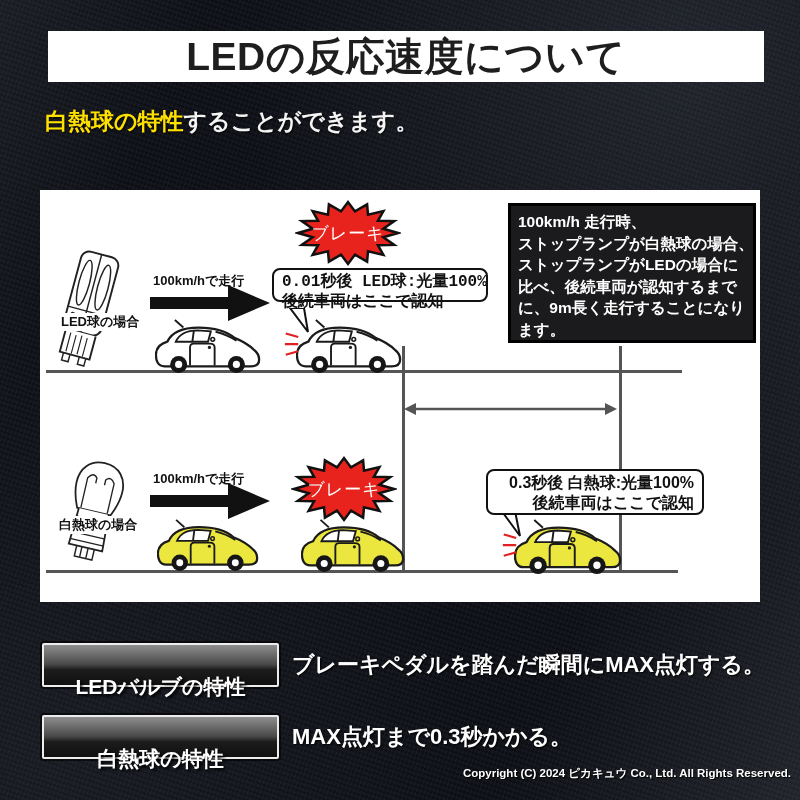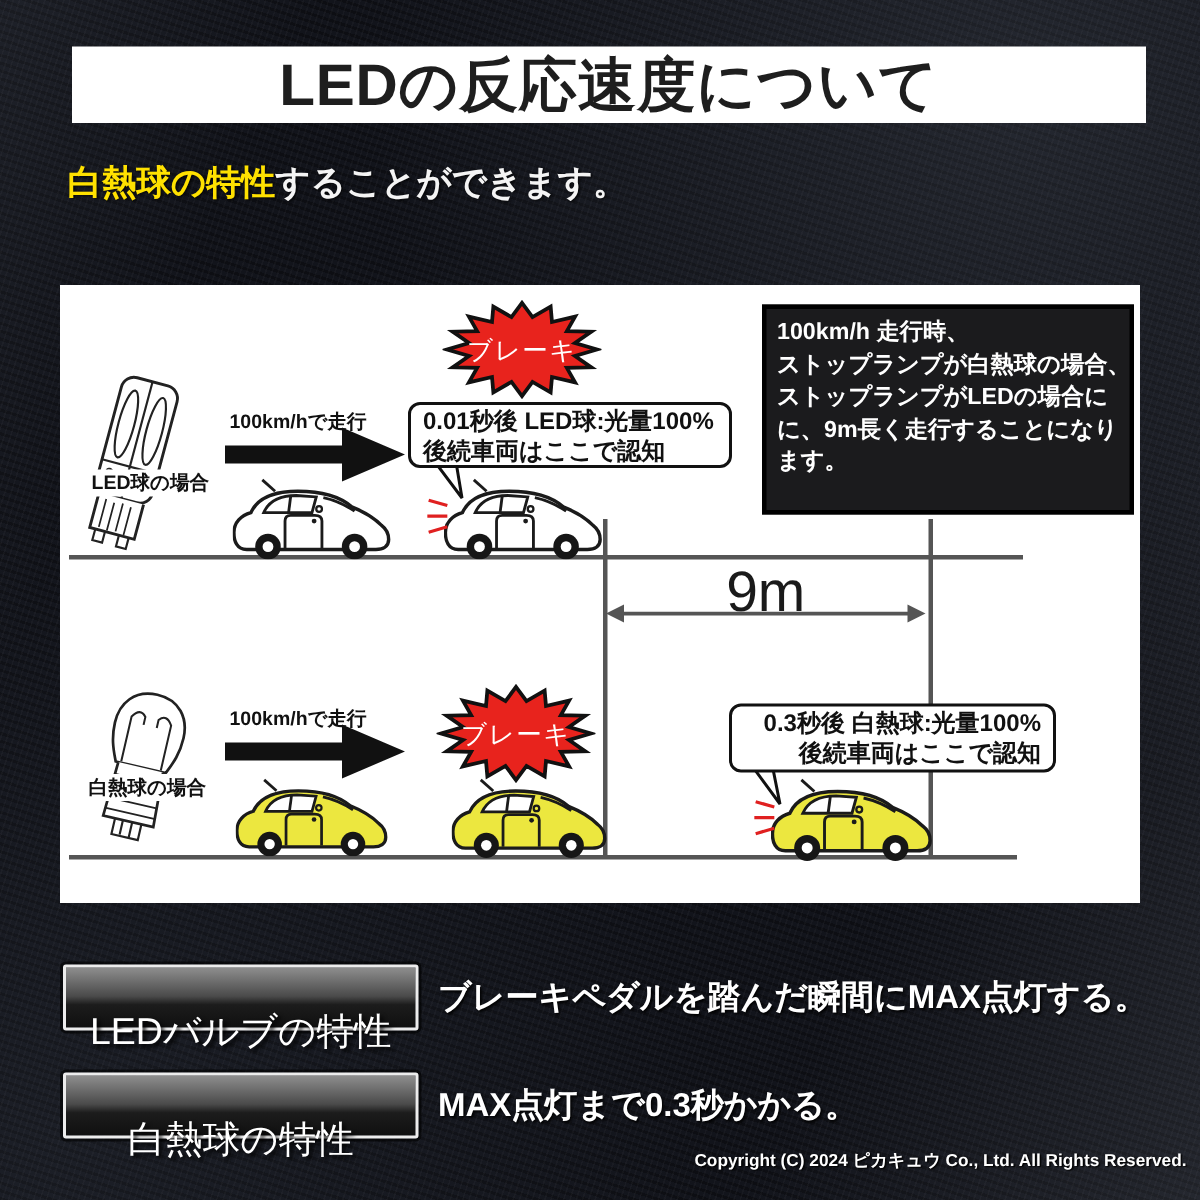--- a/index.html
+++ b/index.html
@@ -35,21 +35,21 @@
     box-sizing:border-box;padding:5px 7px;color:#fff;font-size:15.5px;font-weight:bold;line-height:21.5px;white-space:nowrap;}
   .vline{width:3px;background:#555;z-index:1;}
   .hline{height:3px;background:#555;z-index:1;}
   .distance{left:402px;top:374px;width:217px;text-align:center;font-size:38px;font-weight:500;color:#1a1a1a;z-index:2;}
   .car{z-index:2;}
   
   .fbox{width:237px;height:44px;box-sizing:border-box;border:2px solid #ececec;border-radius:2px;
     background:linear-gradient(180deg,#8e8e8e 0%,#4a4a4a 48%,#1c1c1c 62%,#101010 100%);
     box-shadow:0 0 0 2px rgba(0,0,0,0.6);
     display:flex;align-items:center;justify-content:center;}
-  .fbox span{color:#fff;font-size:25px;font-weight:normal;text-shadow:2px 2px 3px #000;white-space:nowrap;margin-top:44px;}
+  .fbox span{color:#fff;font-size:21px;font-weight:bold;text-shadow:2px 2px 3px #000;white-space:nowrap;margin-top:44px;}
   .fdesc{height:44px;display:flex;align-items:center;color:#fff;font-size:22px;font-weight:bold;
     text-shadow:1px 1px 2px #000;white-space:nowrap;}
   .copyright{right:9px;top:766px;color:#fff;font-size:11.5px;font-weight:600;text-shadow:1px 1px 1px #000;}
 </style>
 </head>
 <body>
 
 <svg width="0" height="0" style="position:absolute">
   <defs>
     <symbol id="car" viewBox="0 -6 112 58">
@@ -107,21 +107,20 @@
     <div><span class="hl">白熱球の特性</span><span>することができます。</span></div>
   </div>
 
   <div class="abs panel"></div>
 
   <div class="abs vline" style="left:402px;top:346px;height:226px;"></div>
   <div class="abs vline" style="left:619px;top:346px;height:226px;"></div>
   <div class="abs hline" style="left:46px;top:370px;width:636px;"></div>
   <div class="abs hline" style="left:46px;top:570px;width:632px;"></div>
 
-  <div class="abs distance">9m</div>
   <svg class="abs" style="left:402px;top:399px;z-index:2;" width="217" height="20" viewBox="0 0 217 20">
     <line x1="8" y1="10" x2="209" y2="10" stroke="#555" stroke-width="2.5"></line>
     <polygon points="2,10 14,4 14,16" fill="#555"></polygon>
     <polygon points="215,10 203,4 203,16" fill="#555"></polygon>
   </svg>
 
   <svg class="abs" style="left:62px;top:250px;transform:rotate(15deg);z-index:2;" width="52" height="119">
       <use href="#ledbulb"></use>
     </svg>
   <div class="abs bulb-label" style="left:60px;top:313px;">LED球の場合</div>
@@ -131,39 +130,40 @@
     </svg>
 
   <svg class="abs" style="left:295px;top:199px;z-index:3;" width="106" height="68">
       <use href="#burst"></use>
     </svg>
   <div class="abs burst-text" style="left:295px;top:199px;width:106px;height:68px;">ブレーキ</div>
 
   <svg class="abs tail" style="left:286px;top:308px;" width="30" height="26" viewBox="0 0 30 26">
     <polygon points="4,0 18,0 22,24" fill="#fff" stroke="#111" stroke-width="2"></polygon>
   </svg>
-  <div class="abs bubble" style="left:272px;top:268px;width:216px;height:44px;box-sizing:border-box;">
+  <div class="abs bubble" style="left:272px;top:268px;width:216px;height:34px;box-sizing:border-box;font-family:Liberation Mono, monospace;">
     <div>0.01秒後 LED球:光量100%</div>
     <div>後続車両はここで認知</div>
   </div>
 
   <svg class="abs car" style="left:155px;top:318px;" width="106" height="55">
       <use href="#car" fill="#fff"></use>
     </svg>
   <svg class="abs car" style="left:296px;top:318px;" width="106" height="55">
       <use href="#car" fill="#fff"></use>
     </svg>
   <svg class="abs" style="left:284px;top:332px;z-index:3;" width="16" height="26">
       <use href="#brakelines"></use>
     </svg>
 
   <div class="abs infobox">
     <div>100km/h 走行時、</div>
     <div>ストップランプが白熱球の場合、</div>
     <div>ストップランプがLEDの場合に</div>
+    <div>比べ、後続車両が認知するまで</div>
     <div>に、9m長く走行することになり</div>
     <div>ます。</div>
   </div>
 
   <svg class="abs" style="left:64px;top:460px;transform:rotate(13deg);z-index:2;" width="58" height="110">
       <use href="#incbulb"></use>
     </svg>
   <div class="abs bulb-label" style="left:58px;top:516px;">白熱球の場合</div>
   <div class="abs speed-label" style="left:153px;top:470px;">100km/hで走行</div>
   <svg class="abs" style="left:150px;top:481px;z-index:3;" width="120" height="40">

